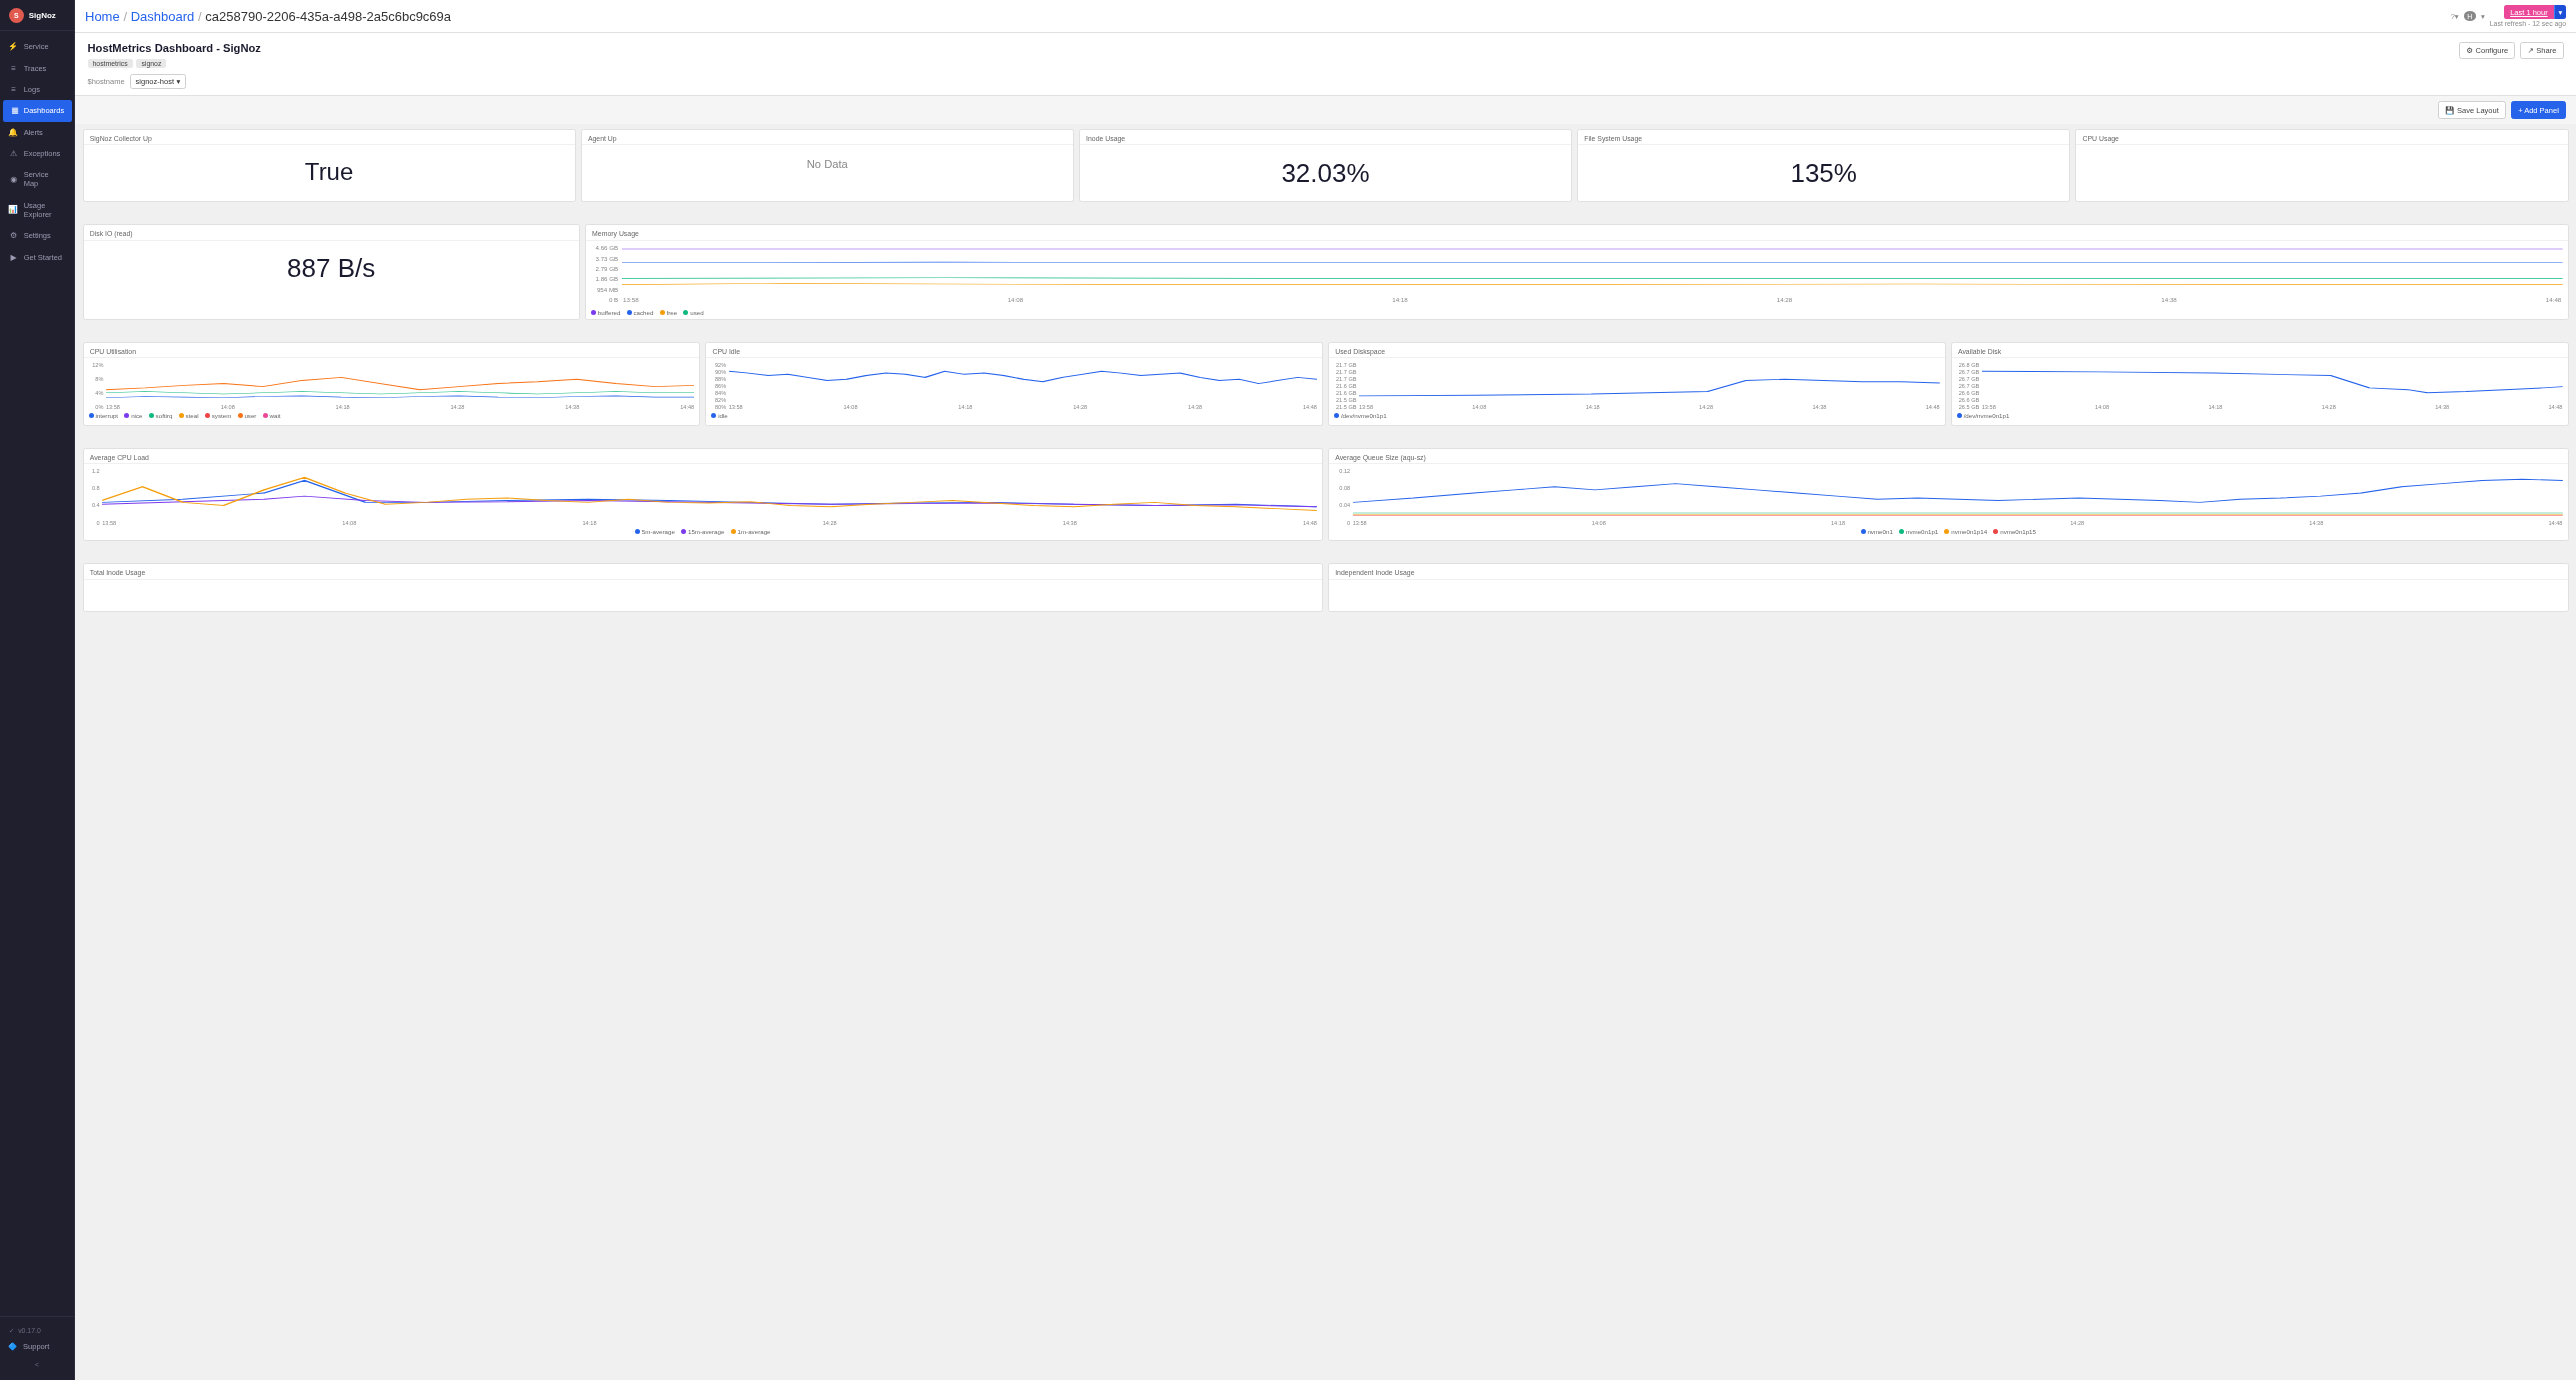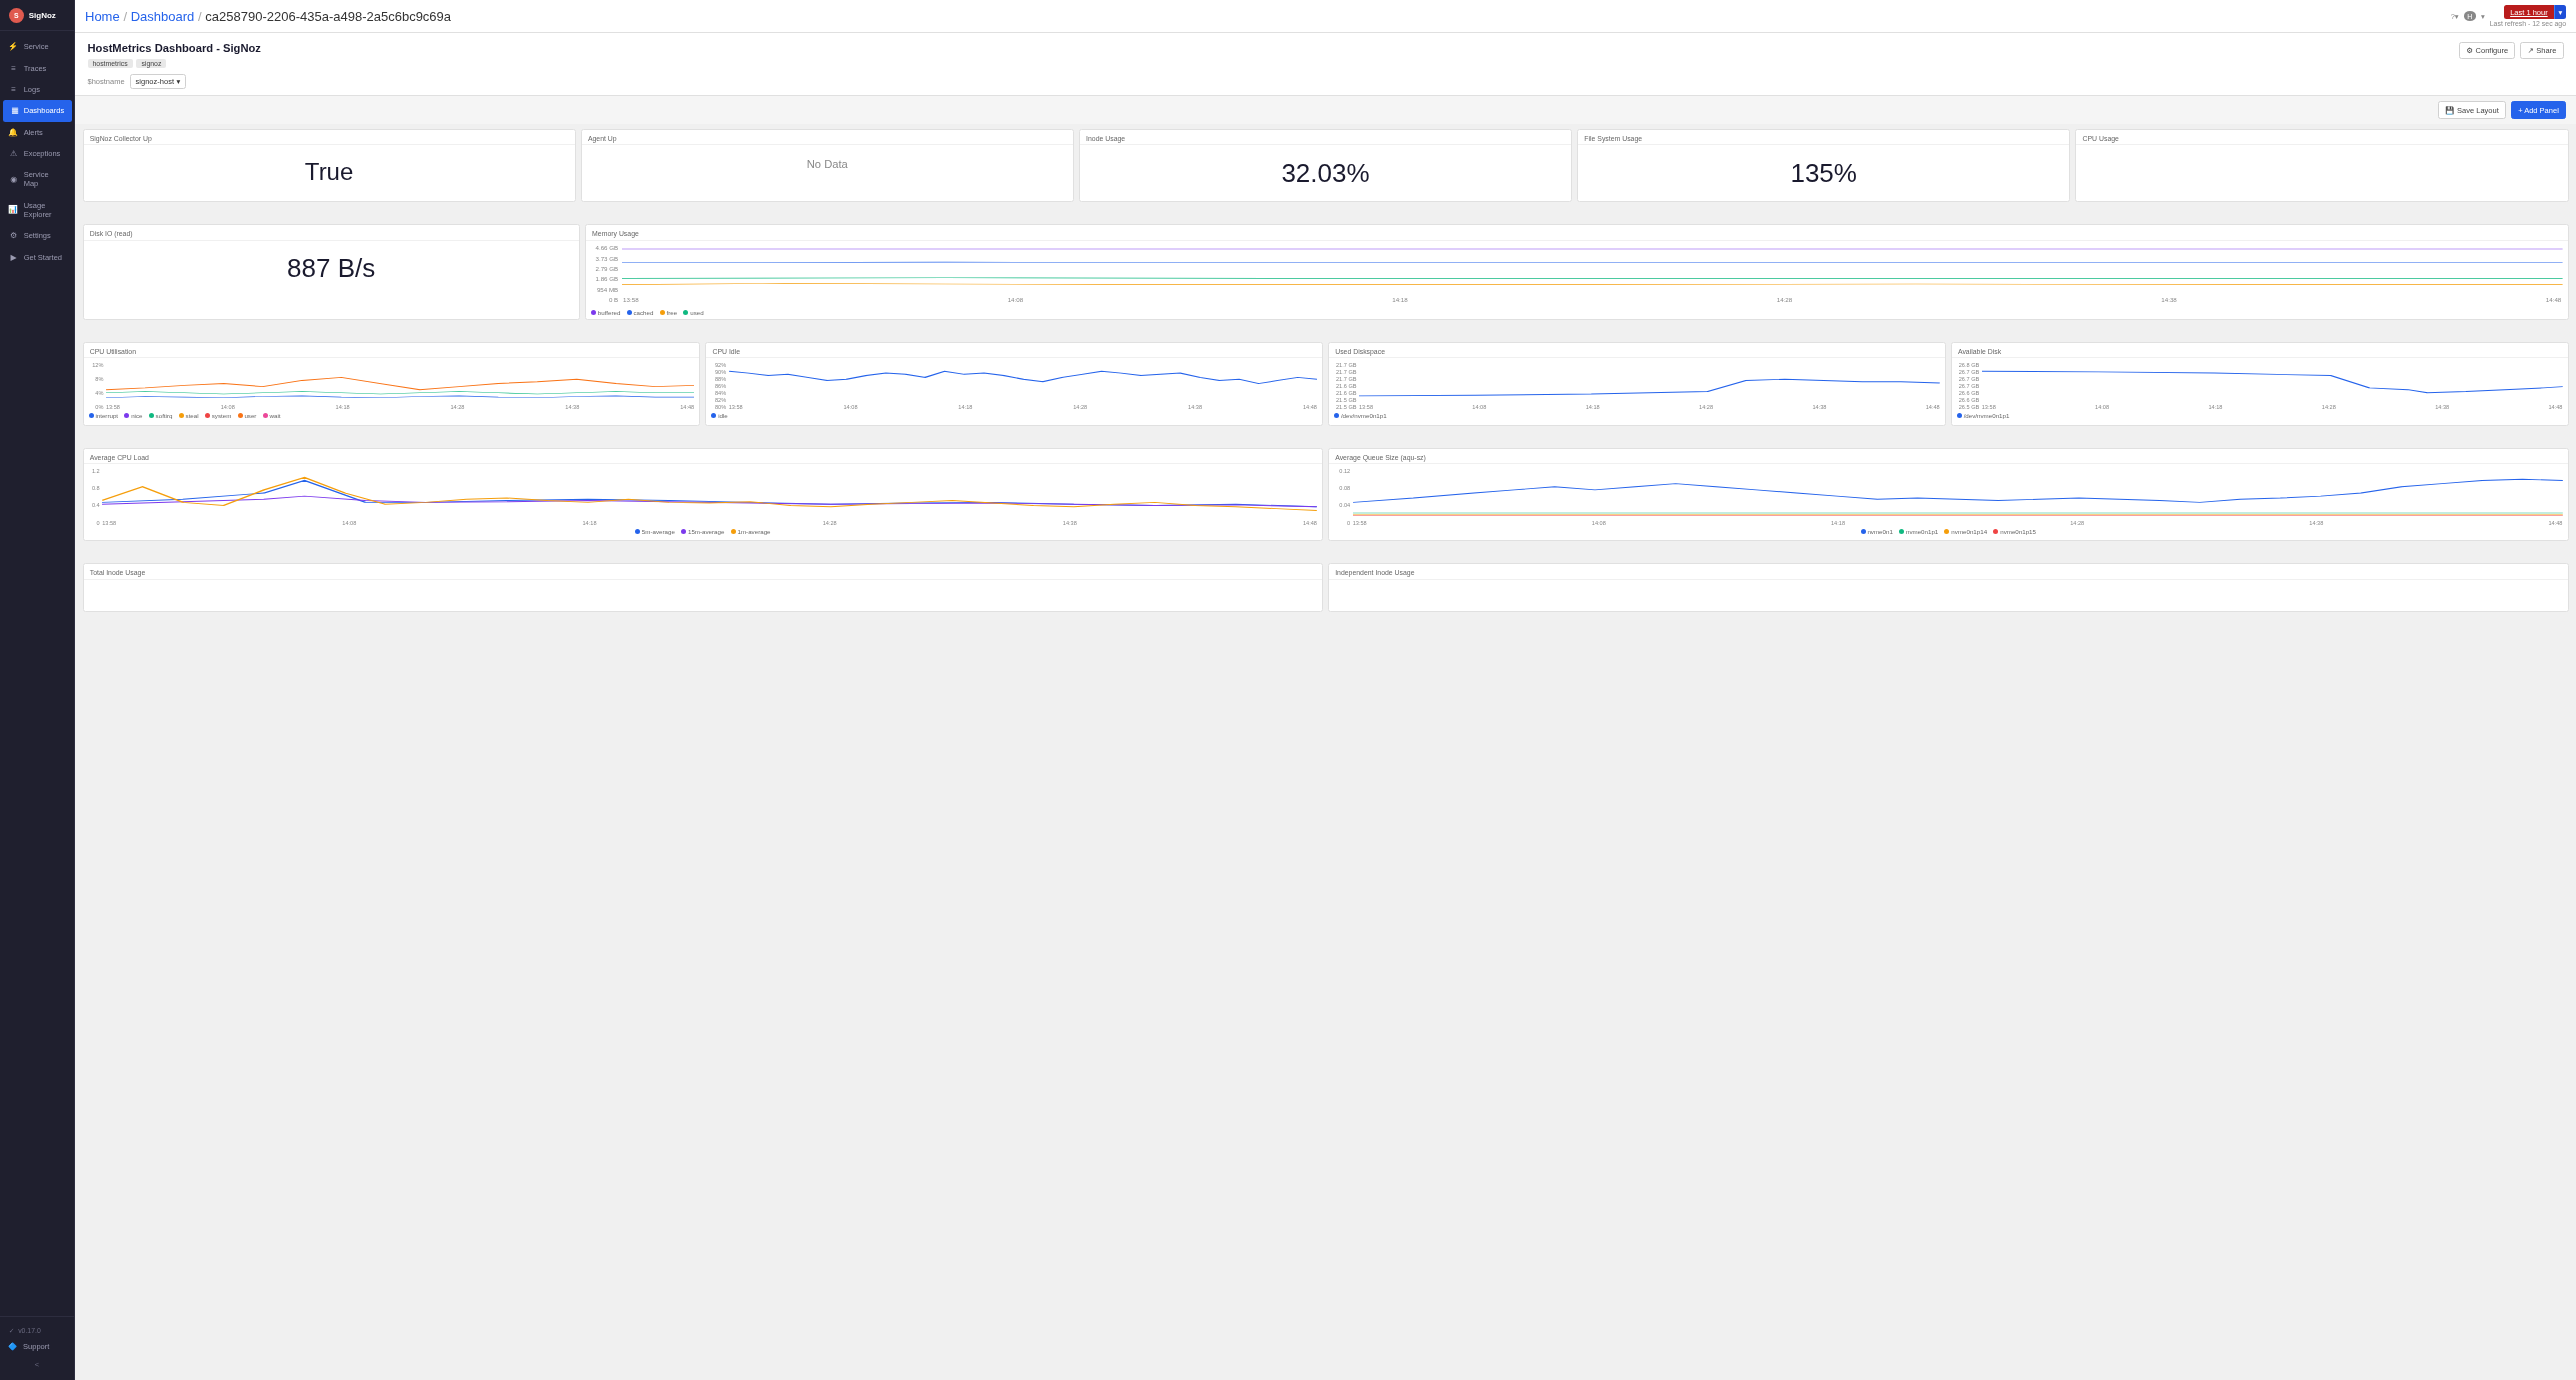--- a/index.html
+++ b/index.html
@@ -22,21 +22,21 @@
     
     .main { flex: 1; background: #f5f5f5; display: flex; flex-direction: column; overflow: hidden; }
 
     
     .topbar { background: #fff; border-bottom: 0.6px solid #e0e0e0; padding: 5px 10px; display: flex; align-items: center; justify-content: space-between; min-height: 25px; }
     .breadcrumb { display: flex; align-items: center; gap: 3.7px; color: #666; font-size: 13px; }
     .breadcrumb-sep { color: #aaa; }
     .breadcrumb-active { color: #333; }
     .topbar-right { display: flex; align-items: center; gap: 5px; }
     .topbar-icons { display: flex; align-items: center; gap: 5px; color: #666; }
-    .time-badge { background: #b91c1c; color: white; padding: 2.5px 6.2px; border-radius: 2.5px 0 0 2.5px; font-size: 7.5px; font-weight: 500; text-decoration: underline; }
+    .time-badge { background: #ec4899; color: white; padding: 2.5px 6.2px; border-radius: 2.5px 0 0 2.5px; font-size: 7.5px; font-weight: 500; text-decoration: underline; }
     .time-controls { display: flex; }
     .time-arrow { background: #1d4ed8; color: white; padding: 2.5px 3.7px; border-radius: 0 2.5px 2.5px 0; border-left: 0.6px solid #3b82f6; cursor: pointer; }
     .last-refresh { color: #888; font-size: 6.9px; }
 
     
     .dashboard-area { flex: 1; overflow-y: auto; padding: 0; background: #f0f0f0; }
     .dashboard-title { font-size: 11.2px; font-weight: 600; color: #1a1a2e; margin-bottom: 5px; }
     .tag-row { display: flex; gap: 3.7px; margin-bottom: 6.2px; }
     .tag { background: #e8e8e8; color: #444; padding: 1.2px 5px; border-radius: 1.9px; font-size: 6.9px; }
     .filter-row { display: flex; align-items: center; gap: 5px; }

